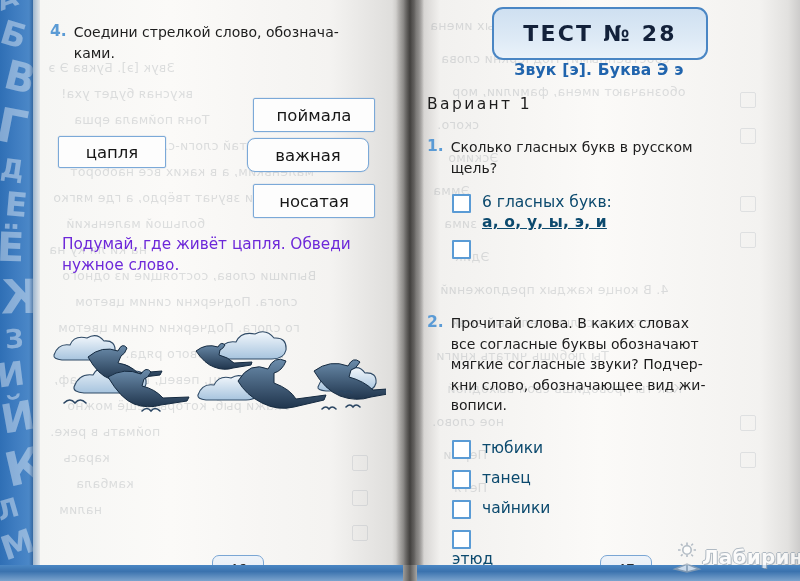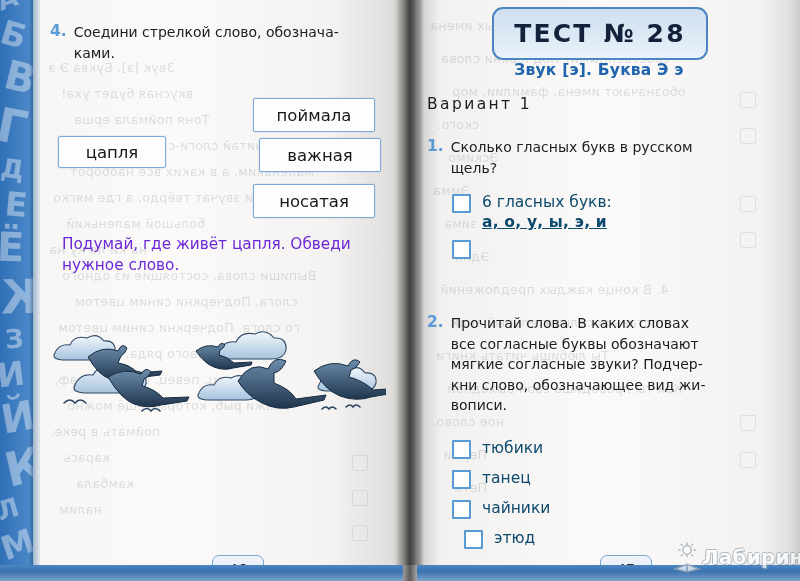--- a/index.html
+++ b/index.html
@@ -152,21 +152,21 @@
   
   .test-badge {
     position: absolute;
     left: 68px; top: 7px;
     width: 212px; height: 49px;
     border: 2.2px solid #4a86c4;
     border-radius: 11px;
     background: linear-gradient(180deg,#cfe0f1 0%, #dce9f5 55%, #eaf2fa 100%);
     display: flex; align-items: center; justify-content: center;
     color: #13213a;
-    font-size: 25px;
+    font-size: 22px;
     font-weight: bold;
     letter-spacing: 2.2px;
   }
   .test-sub {
     position: absolute; left: 0; top: 61px; width: 350px;
     text-align: center;
     color: #2064ad;
     font-size: 15.5px;
     font-weight: bold;
     letter-spacing: .2px;
@@ -304,21 +304,21 @@
       <span class="q-num">4.</span>
       <span class="q-text">
         <span class="line">Соедини стрелкой слово, обознача-</span>
         <span class="line">ками.</span>
       </span>
     </div>
 
     <div class="wordbox" style="left:18px; top:136px; width:106px; height:30px;">цапля</div>
 
     <div class="wordbox" style="left:213px; top:98px; width:120px; height:32px;">поймала</div>
-    <div class="wordbox" style="left:219px; top:138px; width:120px; height:32px;">важная</div>
+    <div class="wordbox" style="left:207px; top:138px; width:120px; height:32px;border-radius:8px;">важная</div>
     <div class="wordbox" style="left:213px; top:184px; width:120px; height:32px;">носатая</div>
 
     <div class="plain-text" style="left:22px; top:234px; width:340px;">
       <span class="line">Подумай, где живёт цапля. Обведи</span>
       <span class="line">нужное слово.</span>
     </div>
 
   </div>
 
   <div class="illus">
@@ -408,21 +408,21 @@
       <span class="opt-text">
         <span class="line">танец</span>
       </span>
     </div>
     <div class="opt-row" style="left:28px; top:498px;">
       <span class="checkbox"></span>
       <span class="opt-text">
         <span class="line">чайники</span>
       </span>
     </div>
-    <div class="opt-row" style="left:40px; top:528px;">
+    <div class="opt-row" style="left:28px; top:528px;flex-direction:column;">
       <span class="checkbox"></span>
       <span class="opt-text">
         <span class="line">этюд</span>
       </span>
     </div>
   </div>
 
   <div class="pagenum" style="left:212px; top:555px;">46</div>
   <div class="pagenum" style="left:600px; top:555px;">47</div>
 

